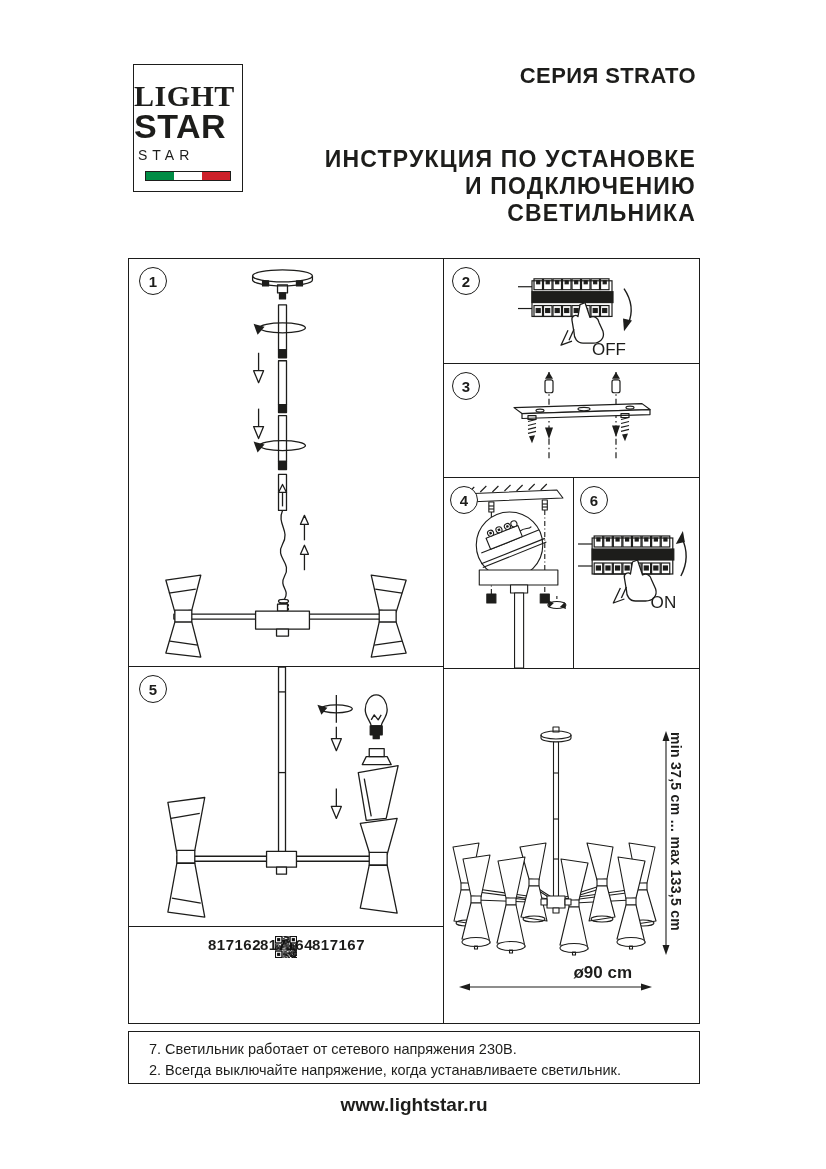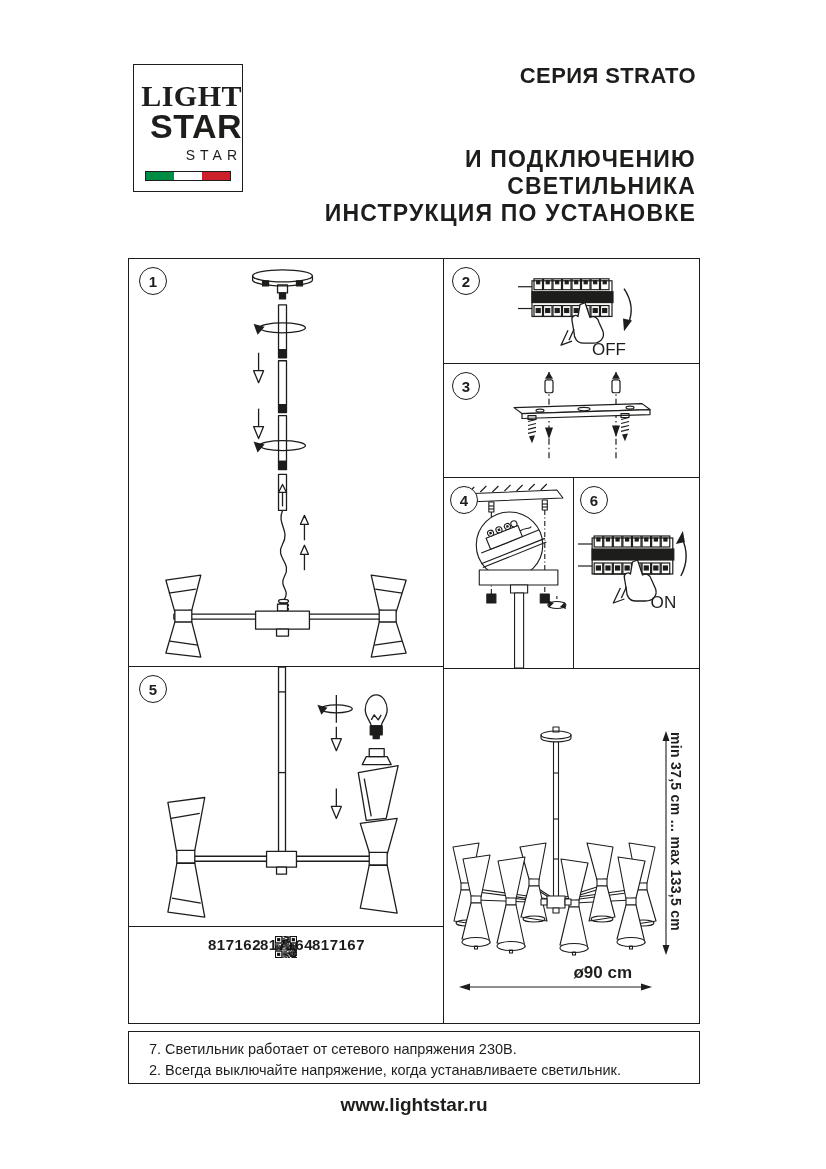--- a/index.html
+++ b/index.html
@@ -1,21 +1,21 @@
 <!DOCTYPE html>
 <html><head>
 <meta charset="utf-8">
 <style>
   html,body{margin:0;padding:0;}
   body{width:826px;height:1169px;background:#ffffff;position:relative;
        font-family:"Liberation Sans",sans-serif;color:#1d1d1b;overflow:hidden;}
   .abs{position:absolute;}
   
   .logo-box{left:133px;top:64px;width:110px;height:128px;border:1.6px solid #1d1d1b;
-            box-sizing:border-box;text-align:right;padding-top:17px;}
+            box-sizing:border-box;text-align:left;padding-top:17px;}
   .logo-light{font-family:"Liberation Serif",serif;font-weight:bold;font-size:30px;line-height:28px;letter-spacing:.5px;}
   .logo-star{font-family:Liberation Sans, sans-serif;font-weight:bold;font-size:34px;line-height:33px;letter-spacing:.5px;}
   .logo-group{font-size:14px;letter-spacing:5px;line-height:18px;margin-top:3px;margin-left:4px;}
   .logo-flag{width:84px;height:8px;margin:7px auto 0;border:1px solid #1d1d1b;display:flex;}
   .logo-flag div{flex:1;}
   .hdr-right{left:300px;top:61px;width:396px;text-align:right;font-weight:bold;
              font-size:22px;line-height:30px;letter-spacing:.4px;}
   .hdr-title{left:300px;top:146px;width:396px;text-align:right;font-weight:bold;
              font-size:23px;line-height:27px;letter-spacing:1.2px;}
   
@@ -61,22 +61,22 @@
       <div style="background:#ffffff"></div>
       <div style="background:#CD212A"></div>
   </div>
 </div>
 
 <div class="abs hdr-right">
   <div>СЕРИЯ STRATO</div>
 </div>
 
 <div class="abs hdr-title">
+  <div>ИНСТРУКЦИЯ ПО УСТАНОВКЕ</div>
   <div>И ПОДКЛЮЧЕНИЮ СВЕТИЛЬНИКА</div>
-  <div>ИНСТРУКЦИЯ ПО УСТАНОВКЕ</div>
 </div>
 
 <div class="abs grid">
 
   <div class="col-left">
 
     <div class="panel p1 bb">
       <div class="step-circle" style="left:10px;top:8px;">
         <span>1</span>
       </div>

